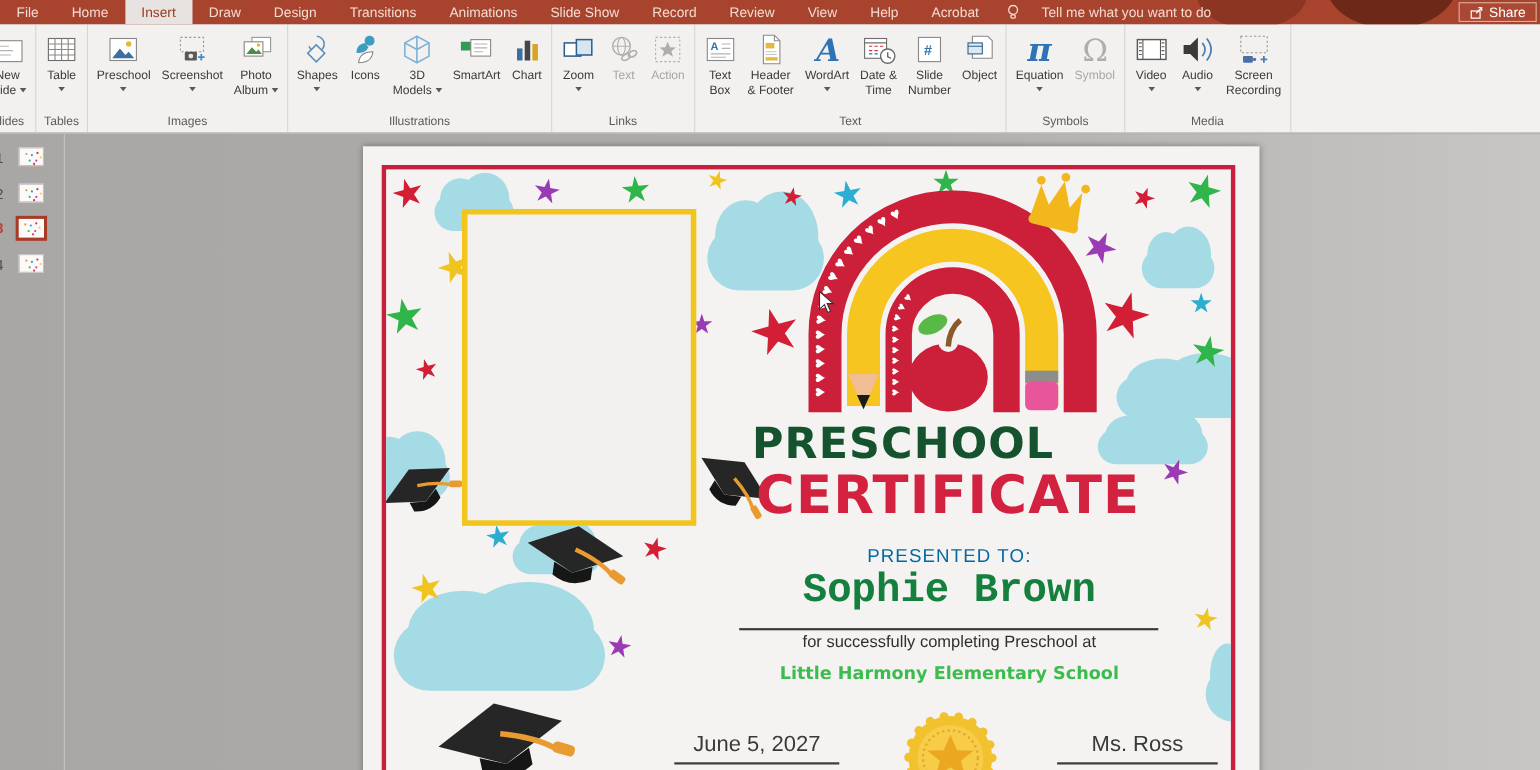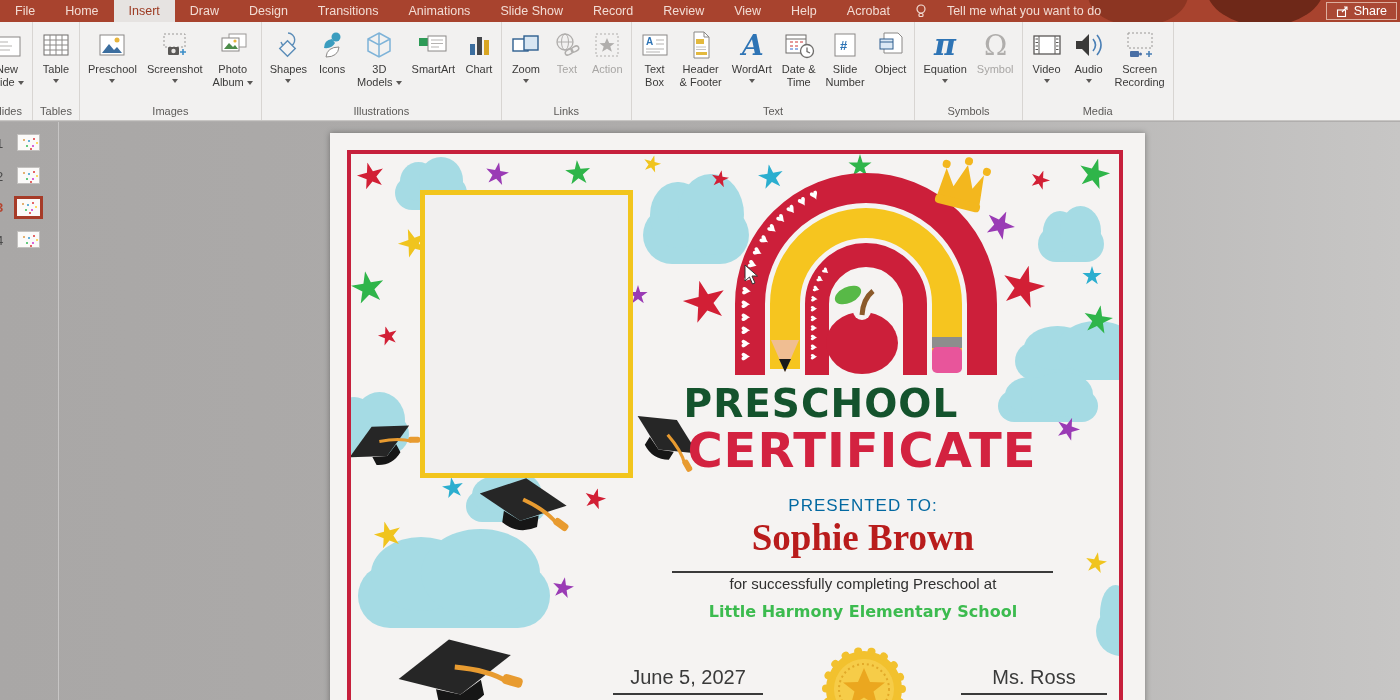--- a/index.html
+++ b/index.html
@@ -48,21 +48,21 @@
   .cloud { position:absolute; background:#A5DBE4; border-radius:60px; }
   .cloud::before { content:""; position:absolute; background:#A5DBE4; border-radius:50%; width:52%; height:115%; left:7%; top:-42%; }
   .cloud::after { content:""; position:absolute; background:#A5DBE4; border-radius:50%; width:62%; height:140%; right:5%; top:-55%; }
 
   .photo-frame { position:absolute; left:69px; top:36px; width:213px; height:288px; background:#F2F0EF; border:5px solid #F2C51D; z-index:2; }
 
   .cert-text { position:absolute; text-align:center; white-space:nowrap; z-index:3; }
   .t-preschool { left:270px; top:227px; width:400px; font-size:39px; font-weight:800; letter-spacing:1px; color:#14532d; font-family:"DejaVu Sans",sans-serif; }
   .t-certificate { left:287px; top:268px; width:448px; font-size:48px; font-weight:800; letter-spacing:1px; color:#D32240; font-family:"DejaVu Sans",sans-serif; }
   .t-presented { left:312px; top:342px; width:400px; font-size:17px; letter-spacing:1px; color:#0369a1; }
-  .t-recipient { left:312px; top:362px; width:400px; font-size:37px; font-weight:800; color:#b91c1c; font-family:Liberation Serif, serif; }
+  .t-recipient { left:312px; top:362px; width:400px; font-size:37px; font-weight:800; color:#15803d; font-family:Liberation Mono, monospace; }
   .t-subtitle { left:312px; top:421px; width:400px; font-size:15px; color:#2F2F2F; }
   .t-school { left:312px; top:448px; width:400px; font-size:16px; font-weight:800; color:#3CBB4F; font-family:"DejaVu Sans",sans-serif; }
   .t-date { left:262px; top:512px; width:150px; font-size:20px; color:#3A3A3A; }
   .t-teacher { left:608px; top:512px; width:150px; font-size:20px; color:#3A3A3A; }
   .uline { position:absolute; height:2px; background:#3A3A3A; z-index:3; }
   .ul-name { left:321px; top:417px; width:381px; }
   .ul-date { left:262px; top:539px; width:150px; }
   .ul-teacher { left:610px; top:539px; width:146px; }
 
   .cap { position:absolute; z-index:1; }

